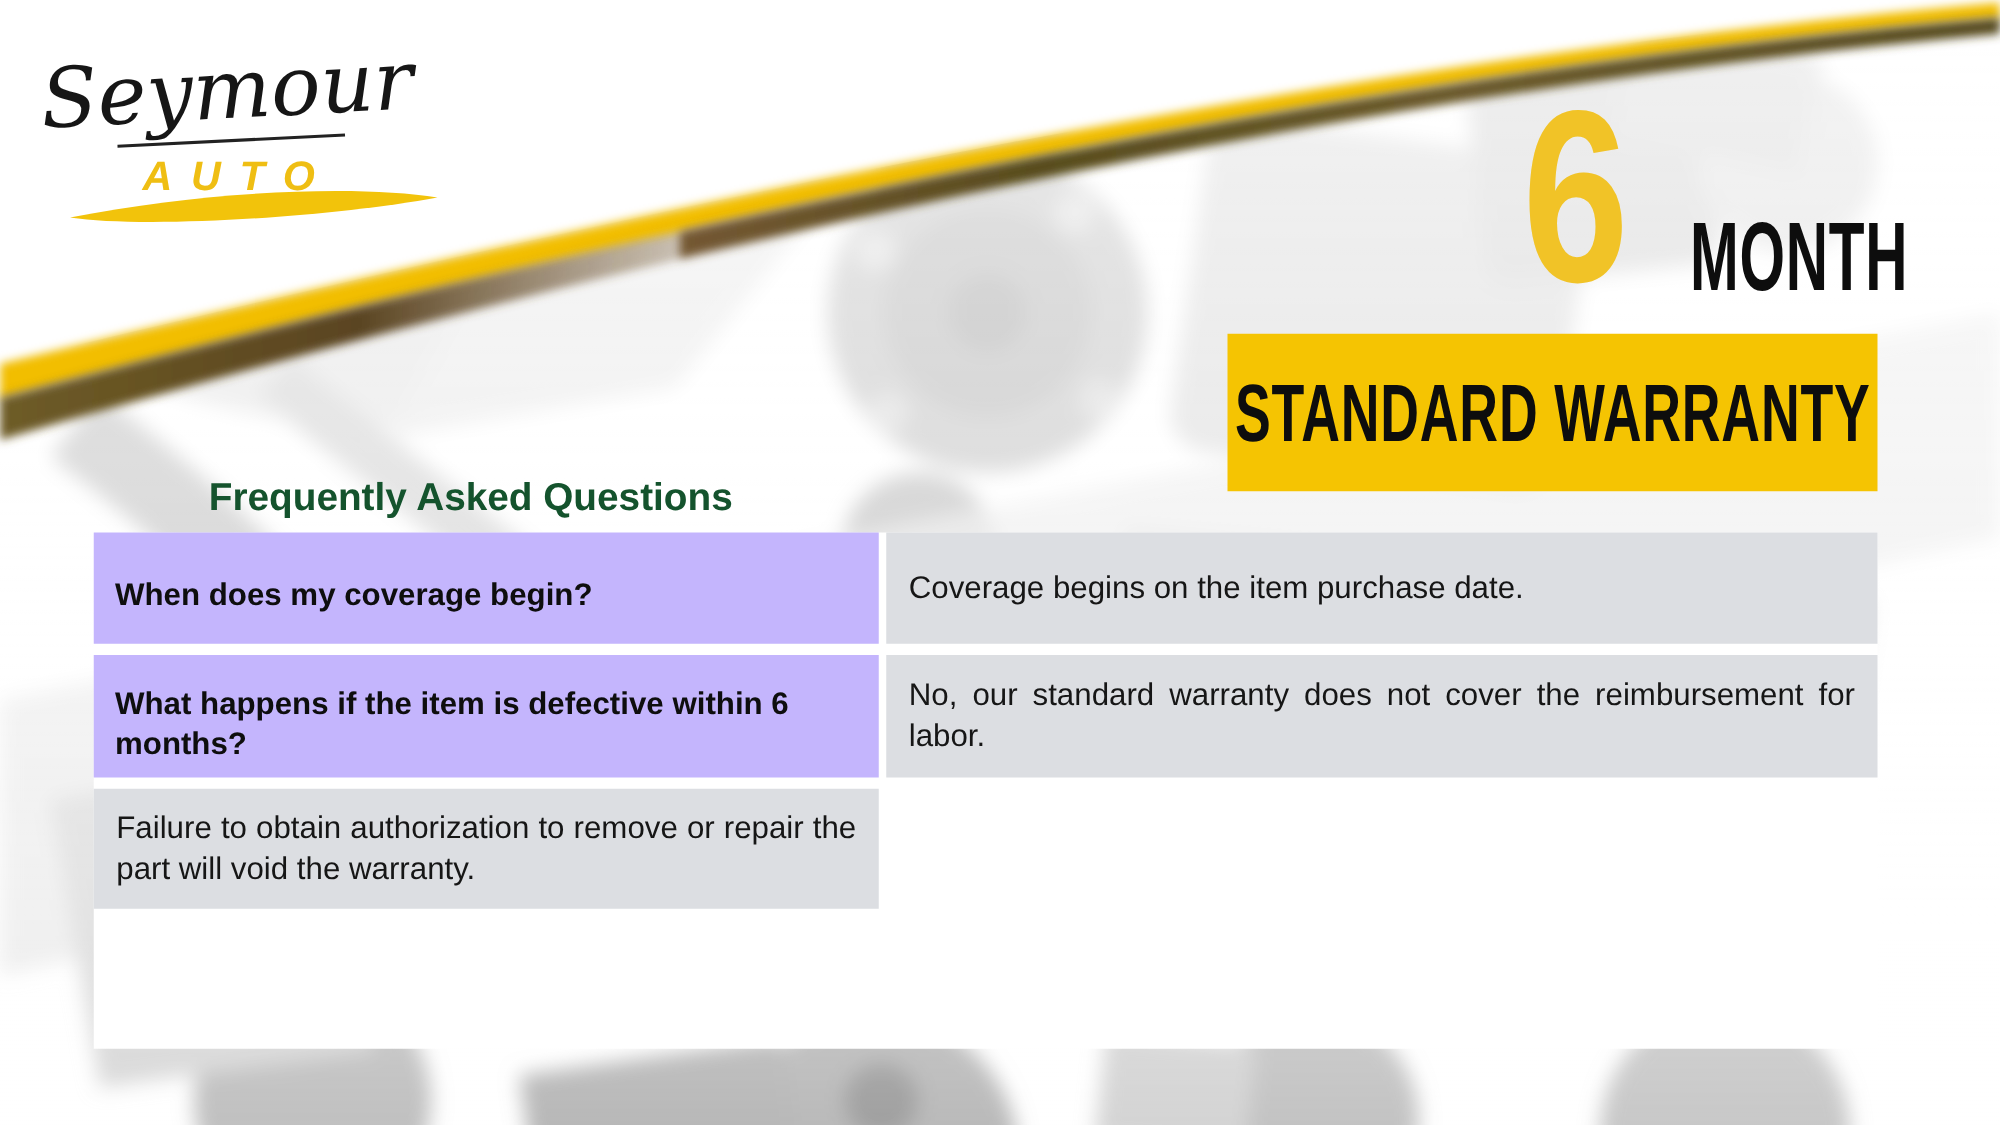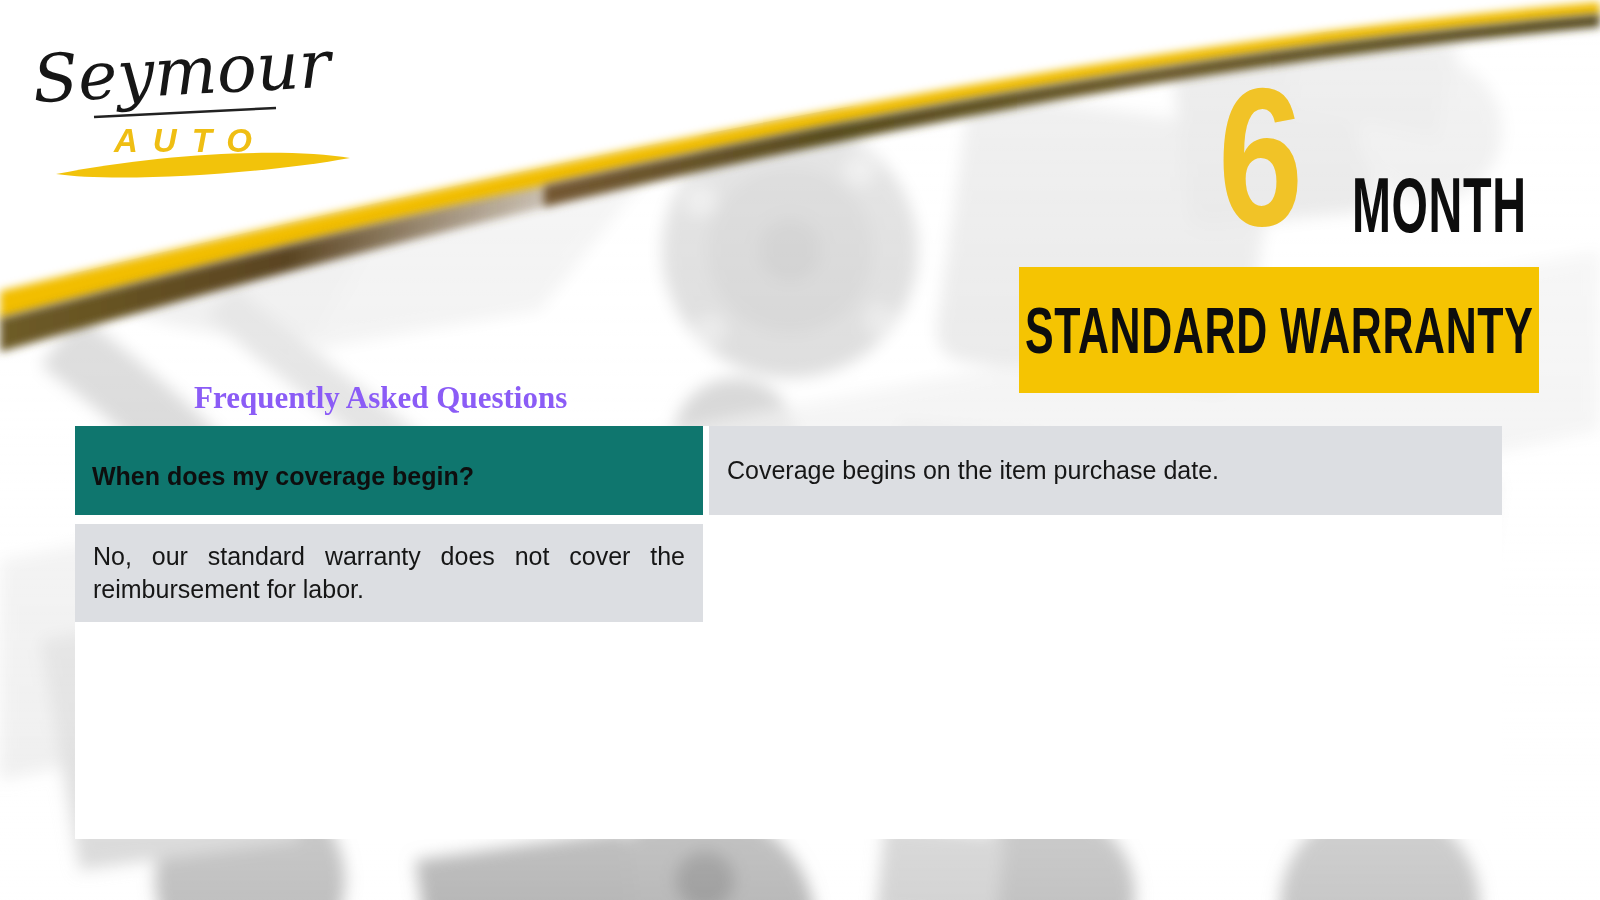--- a/index.html
+++ b/index.html
@@ -18,38 +18,38 @@
     font-size:196px;font-weight:800;line-height:1;color:#F1C327;
   }
   .big-six .cond{display:inline-block;transform:scaleX(.78);transform-origin:left center;}
   .month-word{
     position:absolute;left:1352px;top:166px;z-index:3;
     font-size:78px;font-weight:800;line-height:1;color:#0d0d0d;letter-spacing:1px;
   }
   .month-word .cond{display:inline-block;transform:scaleX(.60);transform-origin:left center;}
   .banner{
     position:absolute;left:982px;top:267px;width:520px;height:126px;z-index:3;
-    background:#F5C402;display:flex;align-items:center;justify-content:center;margin-left:37px;
+    background:#F5C402;display:flex;align-items:center;justify-content:center;
   }
   .banner .cond{
     display:inline-block;transform:scaleX(.66);transform-origin:center center;
     font-size:65px;font-weight:800;letter-spacing:1px;color:#0d0d0d;white-space:nowrap;
   }
   .faq-heading{
-    position:absolute;left:194px;top:382px;z-index:3;
-    font-size:31px;font-weight:bold;line-height:1;color:#8b5cf6;font-family:Liberation Serif, serif;
+    position:absolute;left:167px;top:382px;z-index:3;
+    font-size:31px;font-weight:bold;line-height:1;color:#14532d;
   }
   
   .faq-table{
     position:absolute;left:75px;top:426px;z-index:3;
     display:grid;grid-template-columns:628px 793px;grid-template-rows:89px 98px 96px 103px;
     gap:9px 6px;background:#ffffff;
   }
   .q-cell{
-    background:#0f766e;display:flex;align-items:center;
+    background:#c4b5fd;display:flex;align-items:center;
     padding:20px 48px 8px 17px;font-size:25px;font-weight:bold;line-height:1.3;color:#0e0e0e;
   }
   .a-cell{
     background:#DCDEE2;display:flex;align-items:center;
     padding:4px 18px;font-size:25px;line-height:1.32;color:#161616;
   }
   .a-cell span{width:100%;text-align:justify;}
 </style>
 </head>
 <body>
@@ -138,18 +138,24 @@
 <div class="faq-heading">Frequently Asked Questions</div>
 
 <div class="faq-table">
   <div class="q-cell">
     <span>When does my coverage begin?</span>
   </div>
   <div class="a-cell">
     <span>Coverage begins on the item purchase date.</span>
   </div>
 
+  <div class="q-cell">
+    <span>What happens if the item is defective within 6 months?</span>
+  </div>
 
   <div class="a-cell">
     <span>No, our standard warranty does not cover the reimbursement for labor.</span>
   </div>
 
+  <div class="a-cell">
+    <span>Failure to obtain authorization to remove or repair the part will void the warranty.</span>
+  </div>
 </div>
 
 </body></html>

